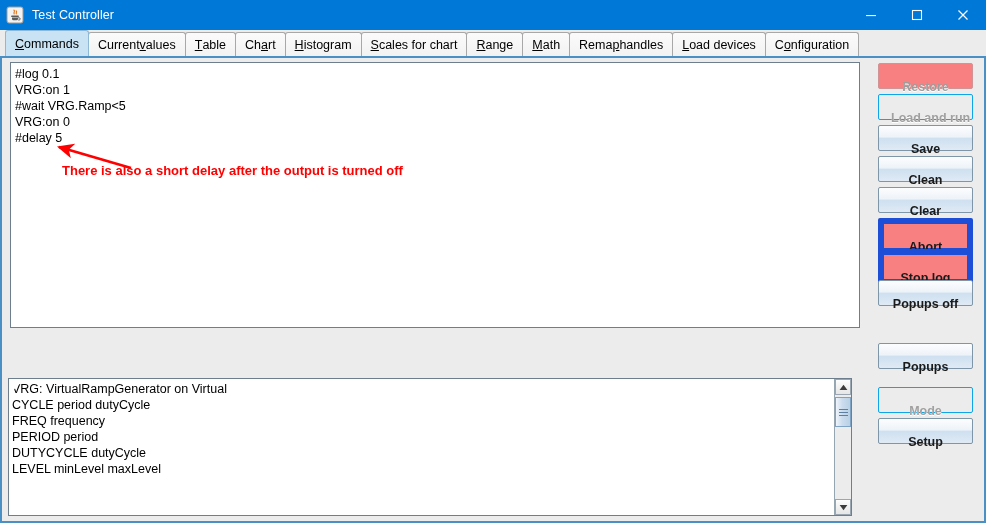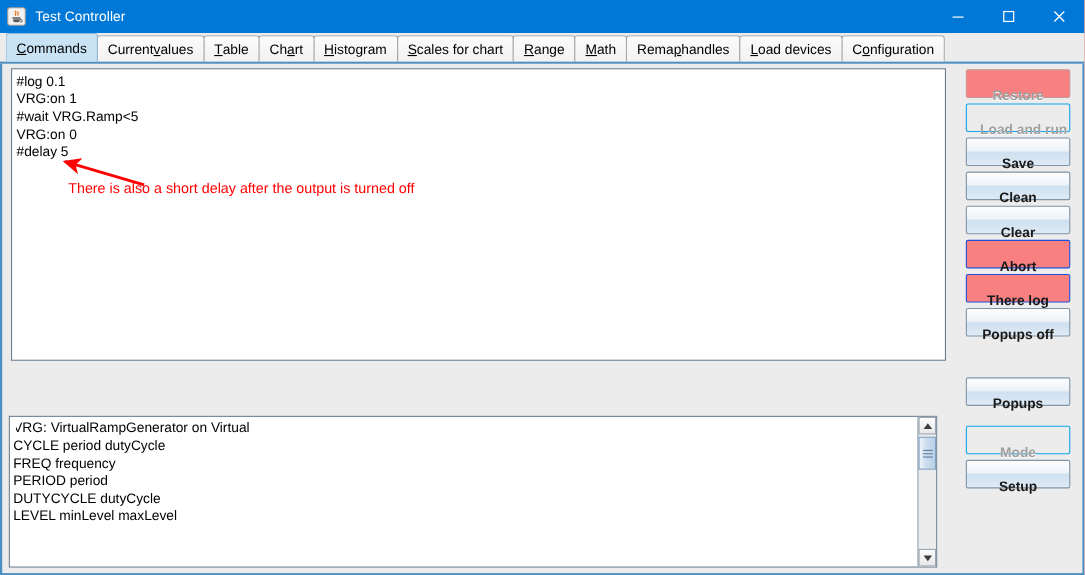--- a/index.html
+++ b/index.html
@@ -9,21 +9,21 @@
   }
   body {
     font-family: "Liberation Sans", sans-serif;
     -webkit-font-smoothing: none;
   }
   #app {
     position: relative;
     width: 986px;
     height: 523px;
     overflow: hidden;
-    background: #b91c1c;
+    background: #7dd3fc;
     box-sizing: border-box;
   }
 
   
   .titlebar {
     position: absolute;
     left: 0; top: 0;
     width: 986px;
     height: 30px;
     background: #0078d7;
@@ -140,21 +140,21 @@
     width: 850px;
     height: 266px;
     pointer-events: none;
   }
   .annot-text {
     position: absolute;
     left: 51px;
     top: 100px;
     color: #ff0000;
     font-size: 13px;
-    font-weight: normal;
+    font-weight: bold;
     white-space: nowrap;
   }
 
   
   .vrg-label {
     position: absolute;
     left: 104px;
     top: 347px;
     font-size: 12.5px;
     font-weight: bold;
@@ -269,21 +269,21 @@
     border-radius: 2px;
     box-sizing: border-box;
     padding: 12px;
     cursor: default;
     text-align: center;
     line-height: 23px;
     white-space: nowrap;
   }
   .jbtn.red {
     background: #f98080;
-    border: 1px solid #1d4ed8;
+    border: 6px solid #1d4ed8;
     color: #1a1a1a;
   }
   .jbtn.disabled {
     color: #a0a0a0;
     text-shadow: 0 1px 0 #ffffff;
   }
   .jbtn.disabled.plain {
     background: #ececec;
     border: 1px solid #0ea5e9;
   }
@@ -398,21 +398,21 @@
       </div>
     </div>
 
     <div class="btncol" id="btncol">
         <button class="jbtn red disabled" disabled="" style="top: 5px;">Restore</button>
         <button class="jbtn plain disabled" disabled="" style="top: 36px;">Load and run</button>
         <button class="jbtn" style="top: 67px;">Save</button>
         <button class="jbtn" style="top: 98px;">Clean</button>
         <button class="jbtn" style="top: 129px;">Clear</button>
         <button class="jbtn red" style="top: 160px;">Abort</button>
-        <button class="jbtn red" style="top: 191px;">There log</button>
+        <button class="jbtn red" style="top: 191px;">Stop log</button>
         <button class="jbtn" style="top: 222px;">Popups off</button>
         <button class="jbtn" style="top: 285px;">Popups</button>
         <button class="jbtn plain disabled" disabled="" style="top: 329px;">Mode</button>
         <button class="jbtn" style="top: 360px;">Setup</button>
       </div>
 
   </div>
 </div>
 
 </body></html>

